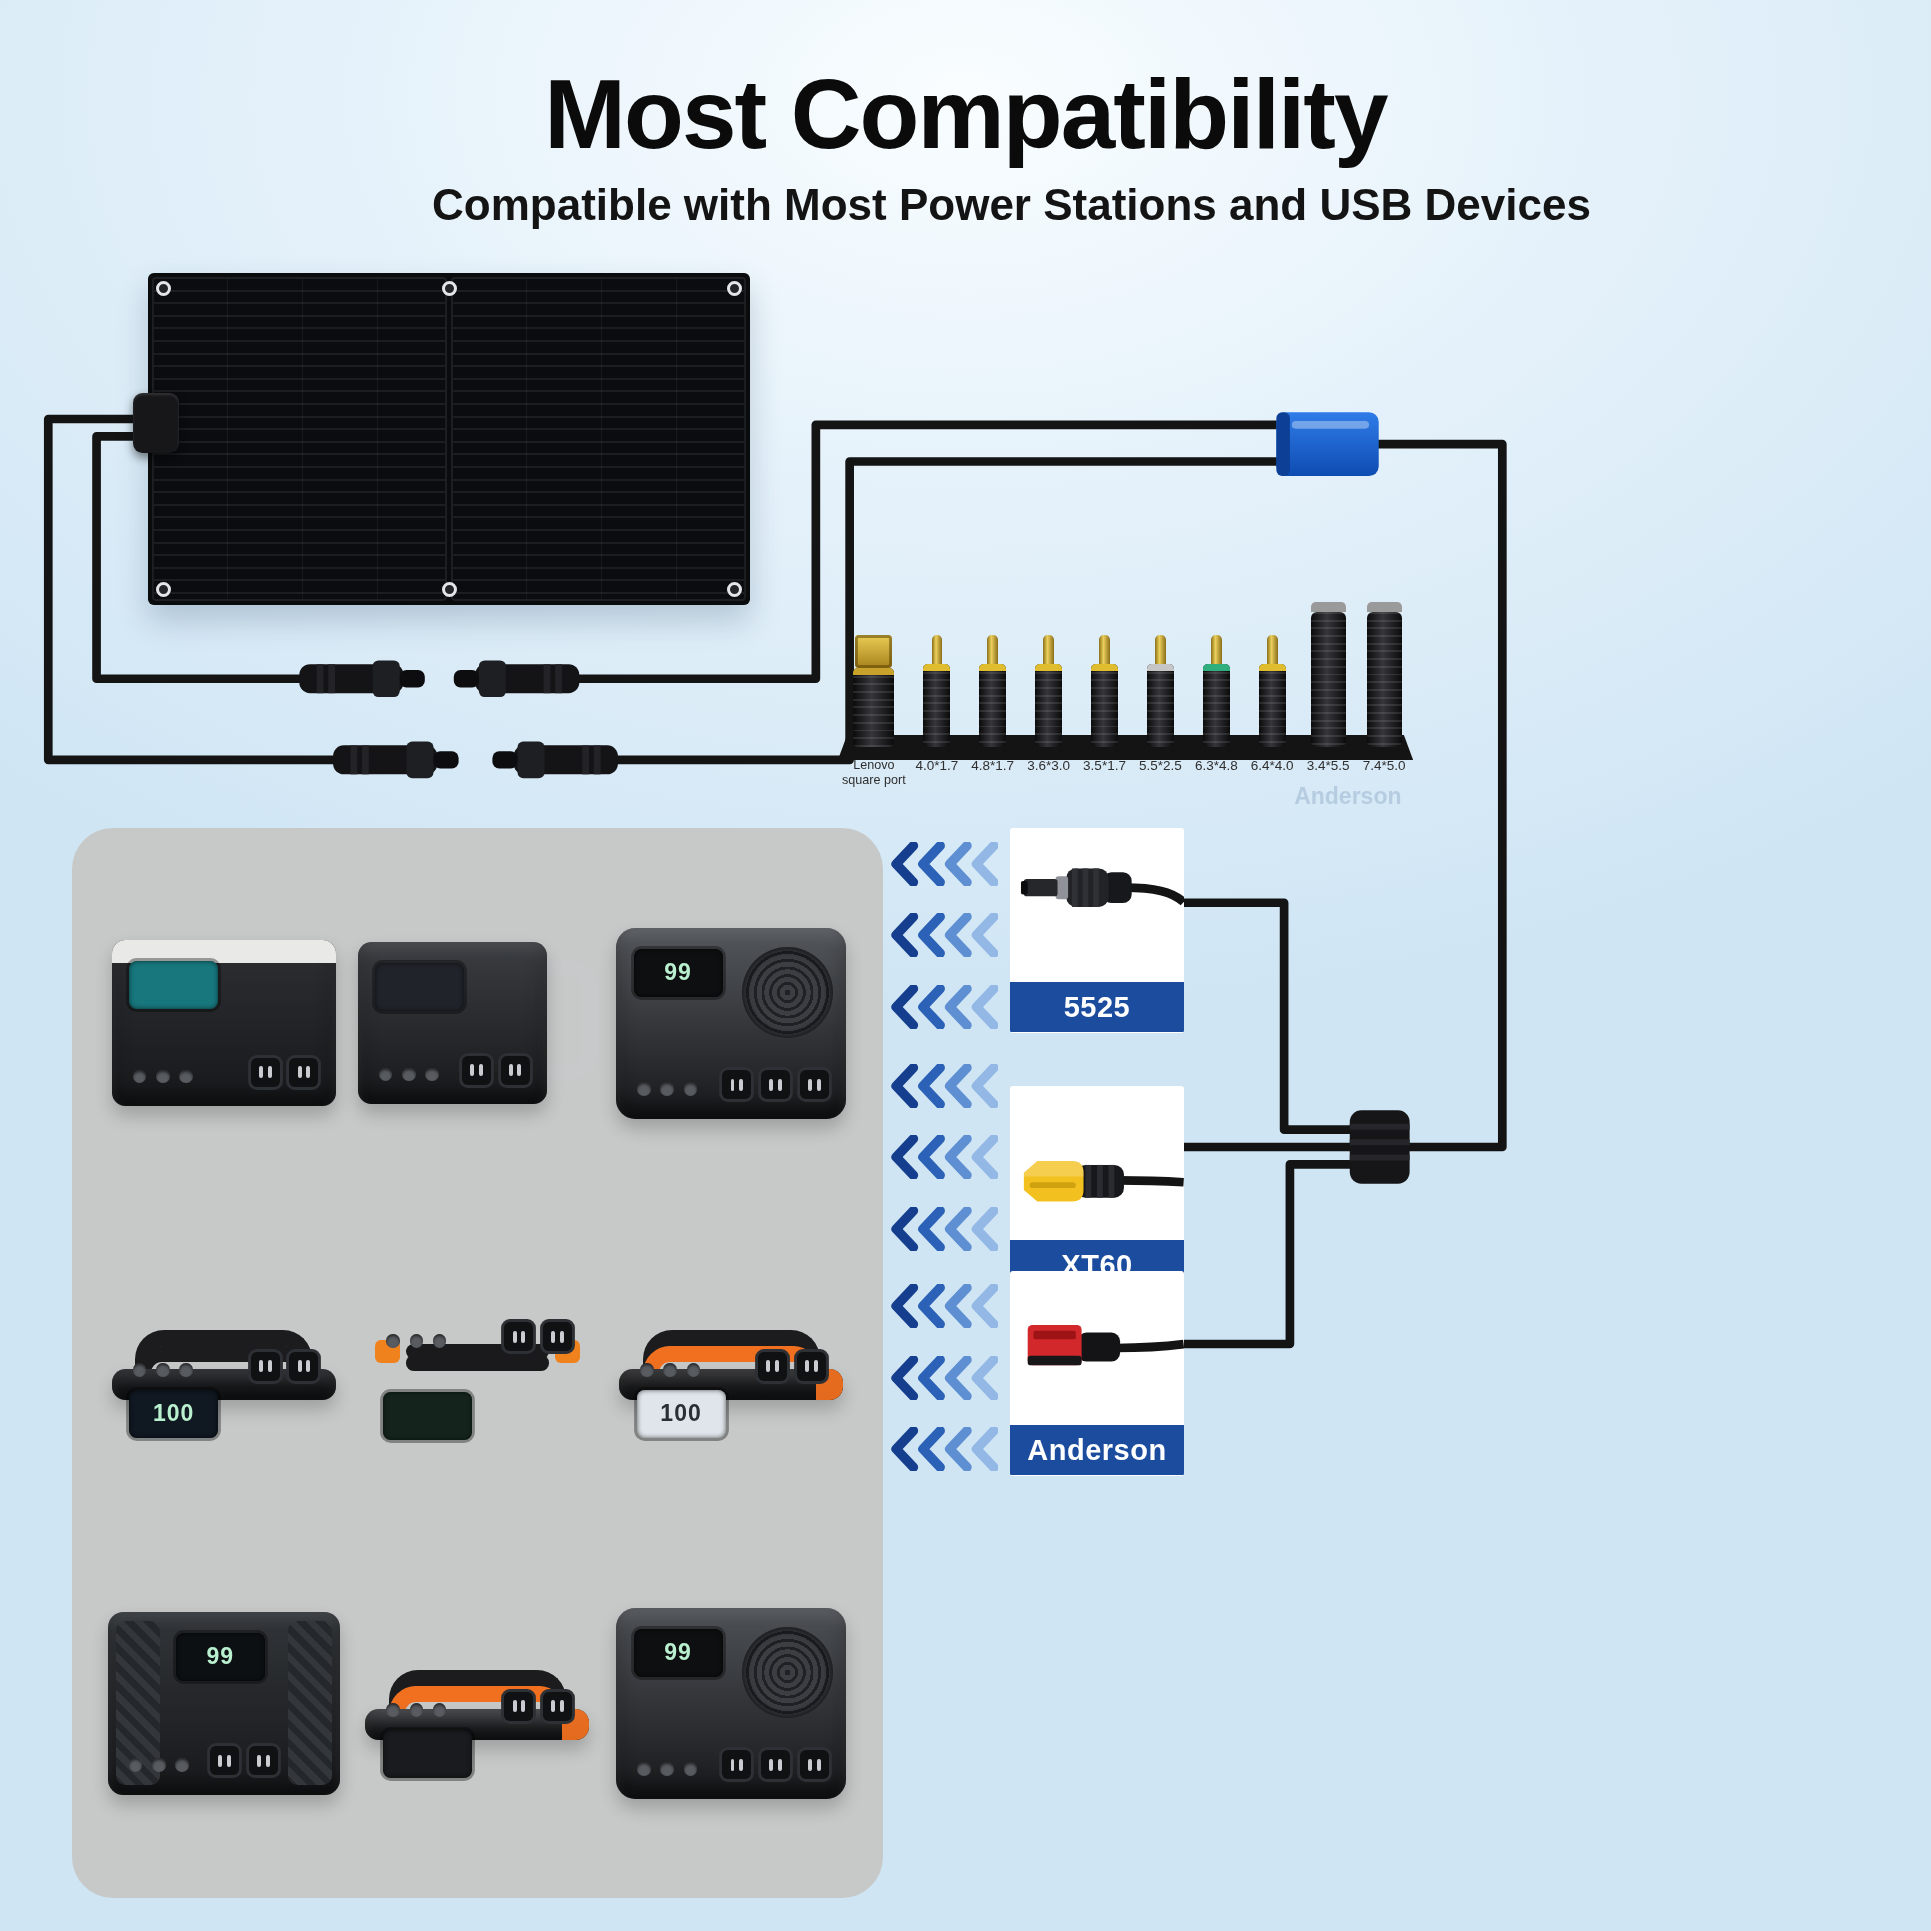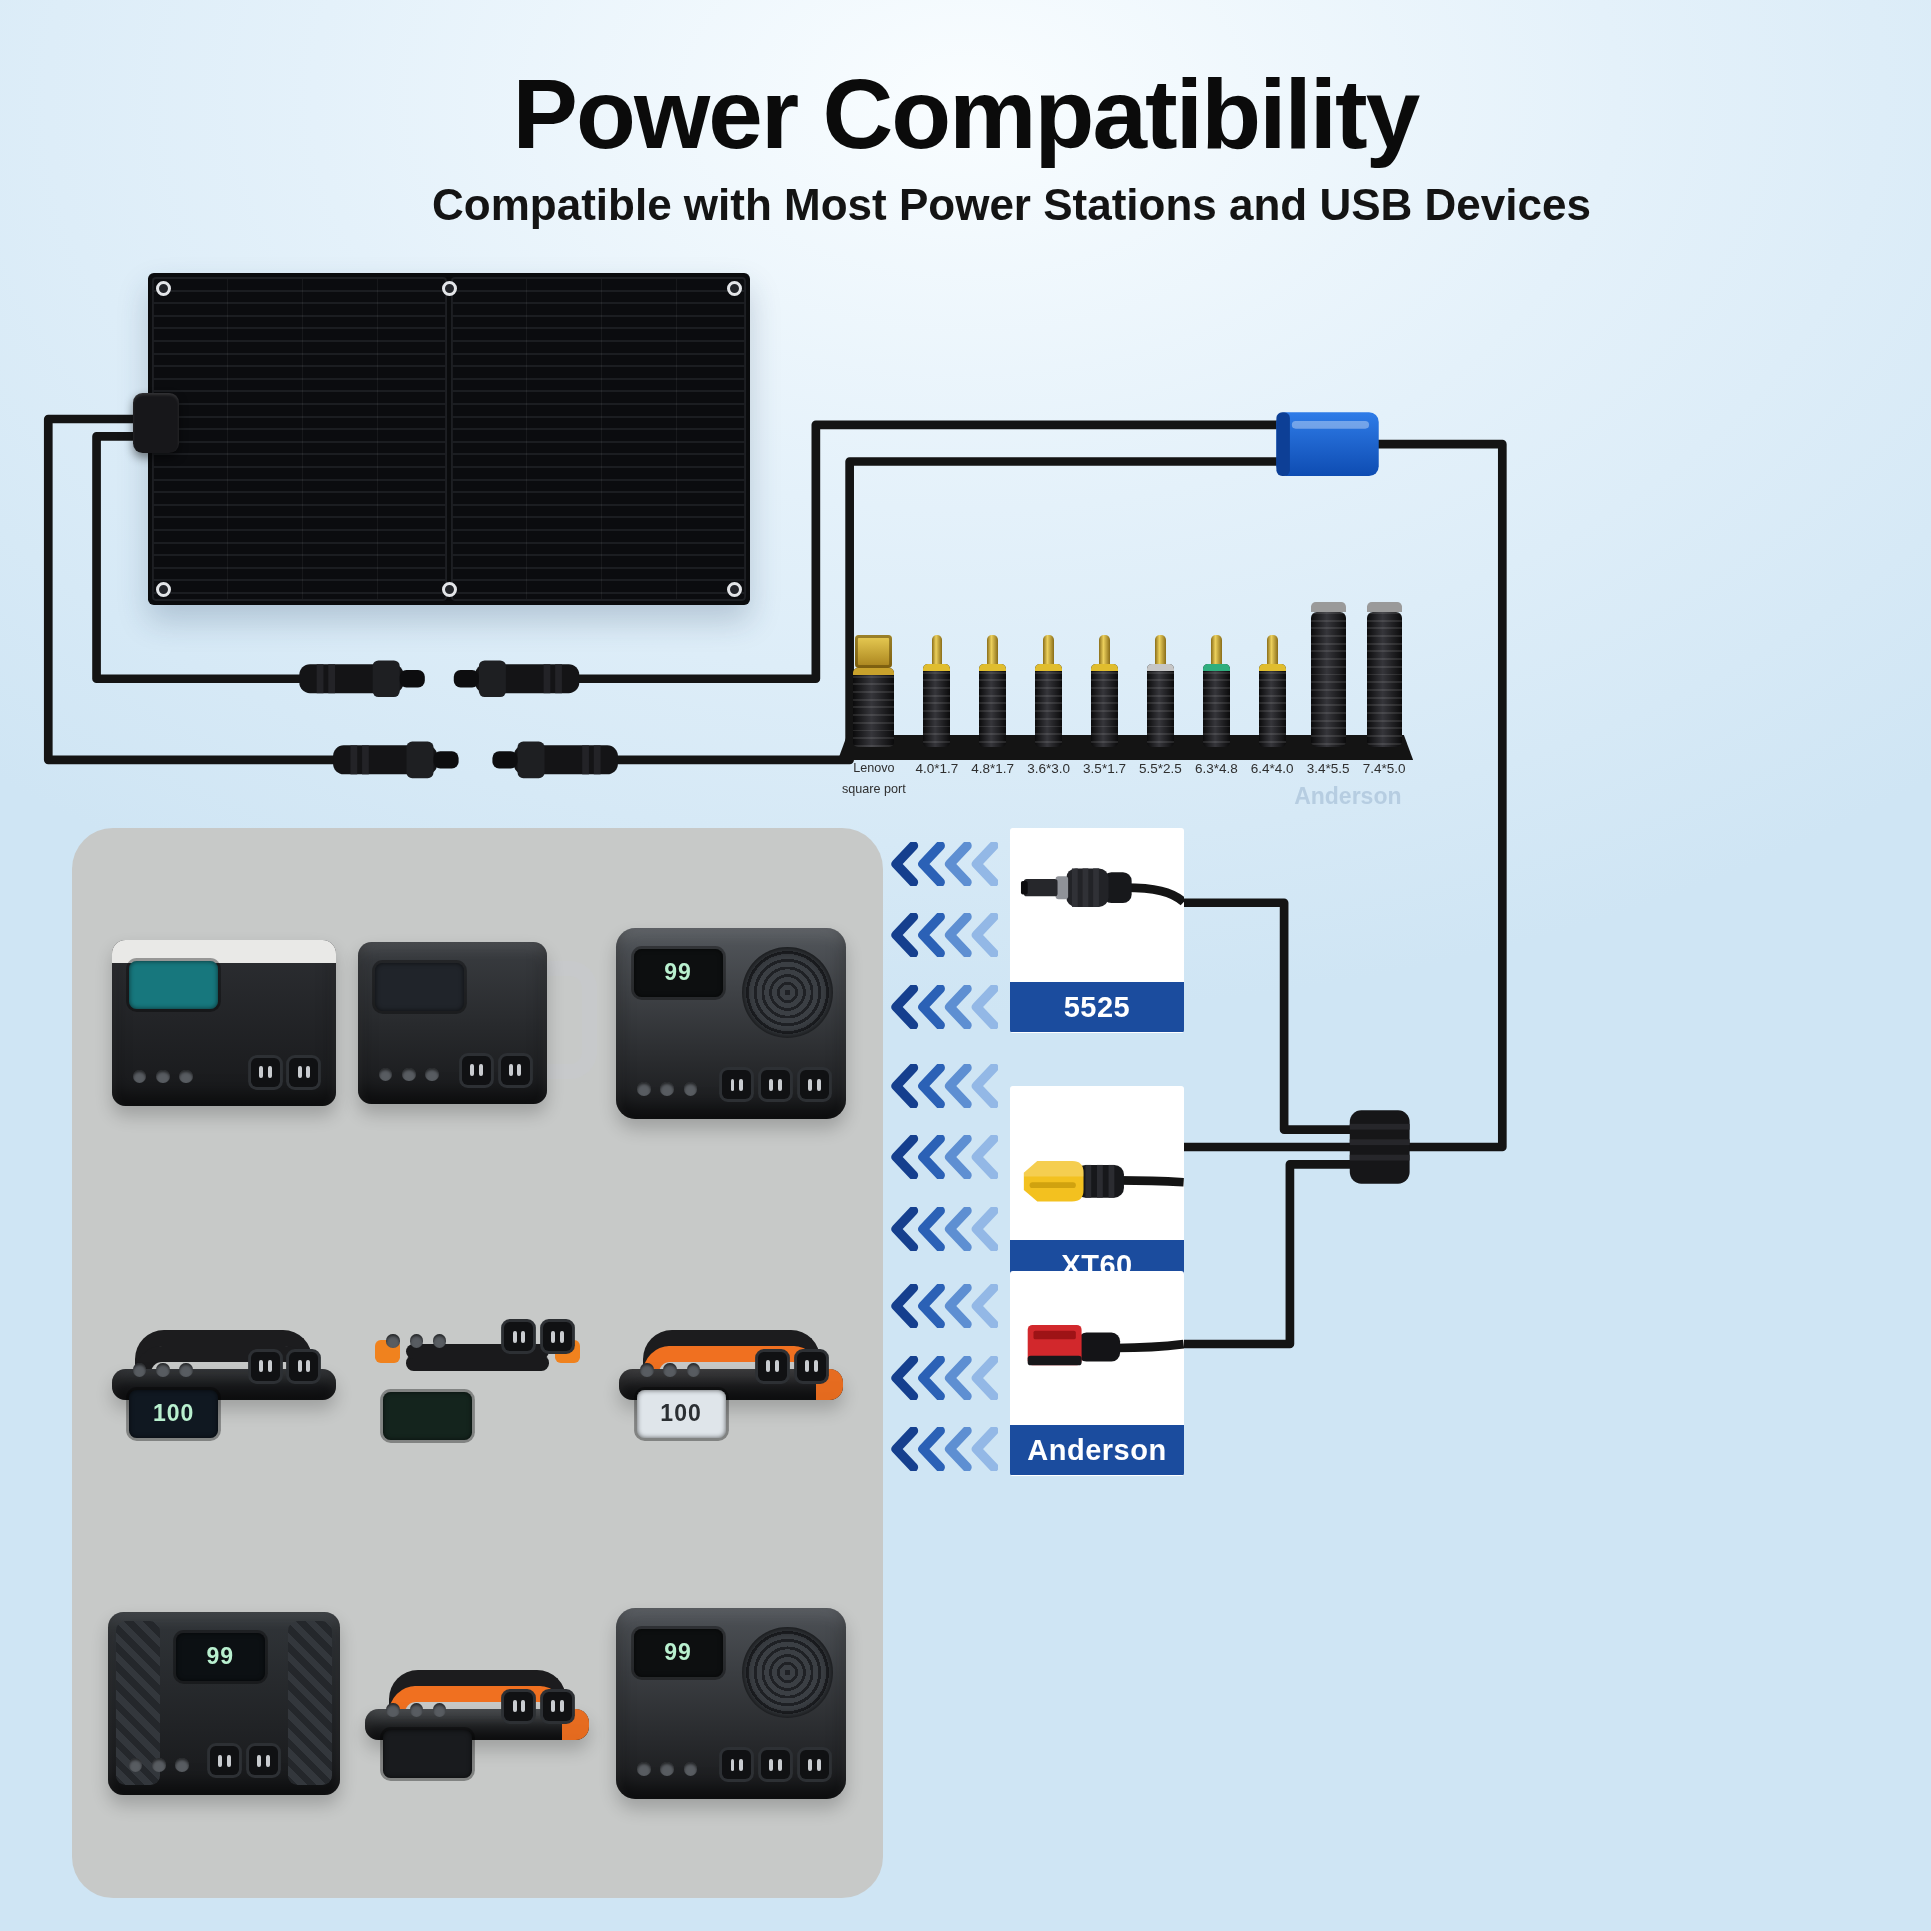--- a/index.html
+++ b/index.html
@@ -32,21 +32,21 @@
   .g-br{right:7.7px;bottom:7.7px}.g-tc{left:294px;top:7.7px}.g-bc{left:294px;bottom:7.7px}
 
   
   .adapters{position:absolute;left:836px;top:579px;width:579px;height:216px;}
   .adapter-board{position:absolute;left:1.9px;right:1.9px;bottom:35px;height:25px;background:#141414;
     clip-path:polygon(1.6% 0,98.4% 0,100% 100%,0 100%);z-index:1;}
   .tipsrow{position:absolute;inset:0;display:flex;justify-content:space-between;
     align-items:flex-end;padding:0 3.9px;z-index:2;}
   .tip-col{display:flex;flex-direction:column;align-items:center;justify-content:flex-end;height:100%;}
   .tip{display:flex;flex-direction:column;align-items:center;margin-bottom:-9.7px;position:relative;z-index:2;}
-  .tip-label{height:37px;margin-top:21px;font-size:13.5px;line-height:21px;color:#2f2f2f;
+  .tip-label{height:37px;margin-top:21px;font-size:13.5px;line-height:15px;color:#2f2f2f;
     text-align:center;width:54px;}
   .tip-col:first-child .tip-label{width:68px;font-size:12.6px;}
   .tip-pin{width:10.6px;height:29px;border-radius:4.8px 4.8px 0 0;
     background:linear-gradient(90deg,#8a6d18,#ecd05c 40%,#8a6d18);}
   .tip-body{width:27px;height:83px;border-radius:4.8px;position:relative;overflow:hidden;
     background:
       repeating-linear-gradient(180deg,rgba(255,255,255,.10) 0 1.9px,transparent 1.9px 7.7px),
       linear-gradient(90deg,#0b0b0c,#36363b 45%,#0b0b0c);}
   .tip-ring{position:absolute;left:0;top:0;width:100%;height:7.7px;}
   .tip-square{width:37px;height:33px;border-radius:3.9px;
@@ -107,21 +107,21 @@
     border-radius:2.9px;display:flex;flex-direction:column;overflow:hidden;}
   .connsvg{width:174px;height:154px;display:block;}
   .cardbar{height:50px;line-height:50px;text-align:center;color:#fff;
     font-size:29px;font-weight:700;letter-spacing:0.5px;background:#1b4c9e;}
   .chevrons{position:absolute;left:0;top:0;width:0;height:0;}
   .chev{position:absolute;width:108px;height:44px;}
 </style>
 </head>
 <body>
 
-<h1 class="title">Power Compatibility</h1>
+<h1 class="title">Most Compatibility</h1>
 <h2 class="subtitle">Compatible with Most Power Stations and USB Devices</h2>
 
 <svg class="cables" viewBox="0 0 2000 2000">
   <defs>
     <linearGradient id="blug" x1="0" y1="0" x2="0" y2="1">
       <stop offset="0" stop-color="#2f7ce8"></stop>
         <stop offset="1" stop-color="#0e4cb2"></stop>
     </linearGradient>
     <g id="mc4">
       <rect x="0" y="-15" width="108" height="30" rx="11" fill="#141416"></rect>

